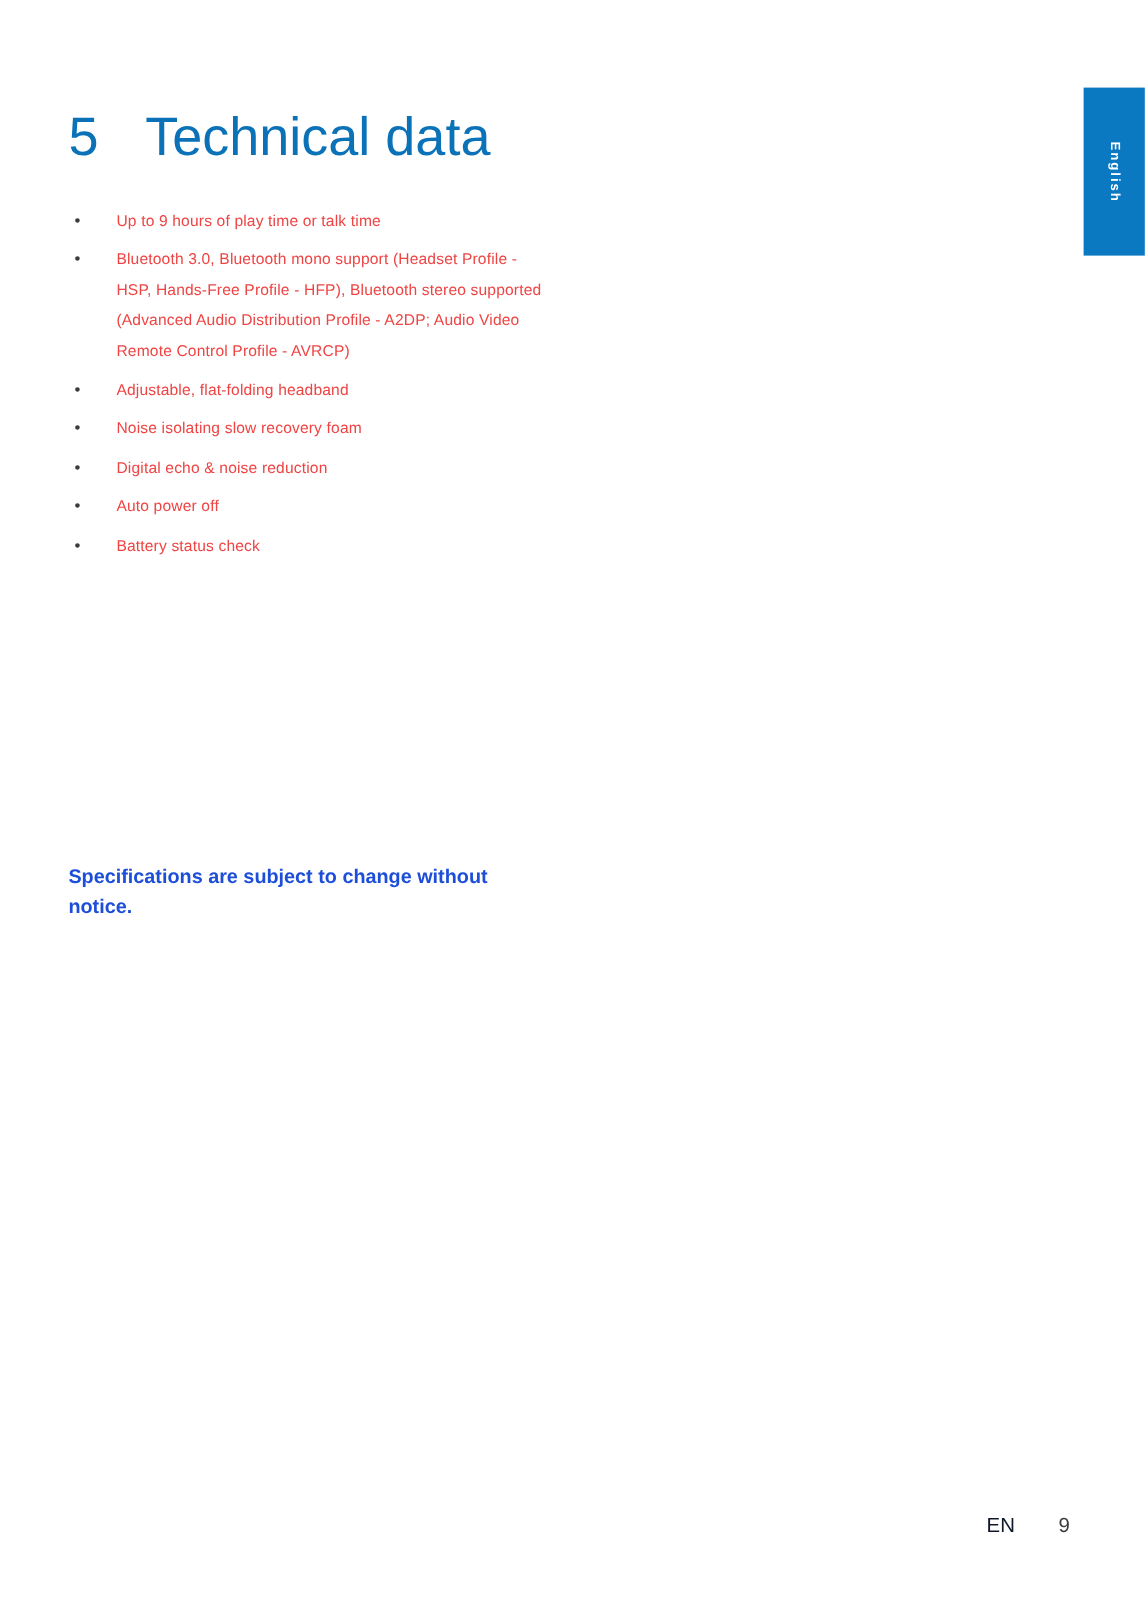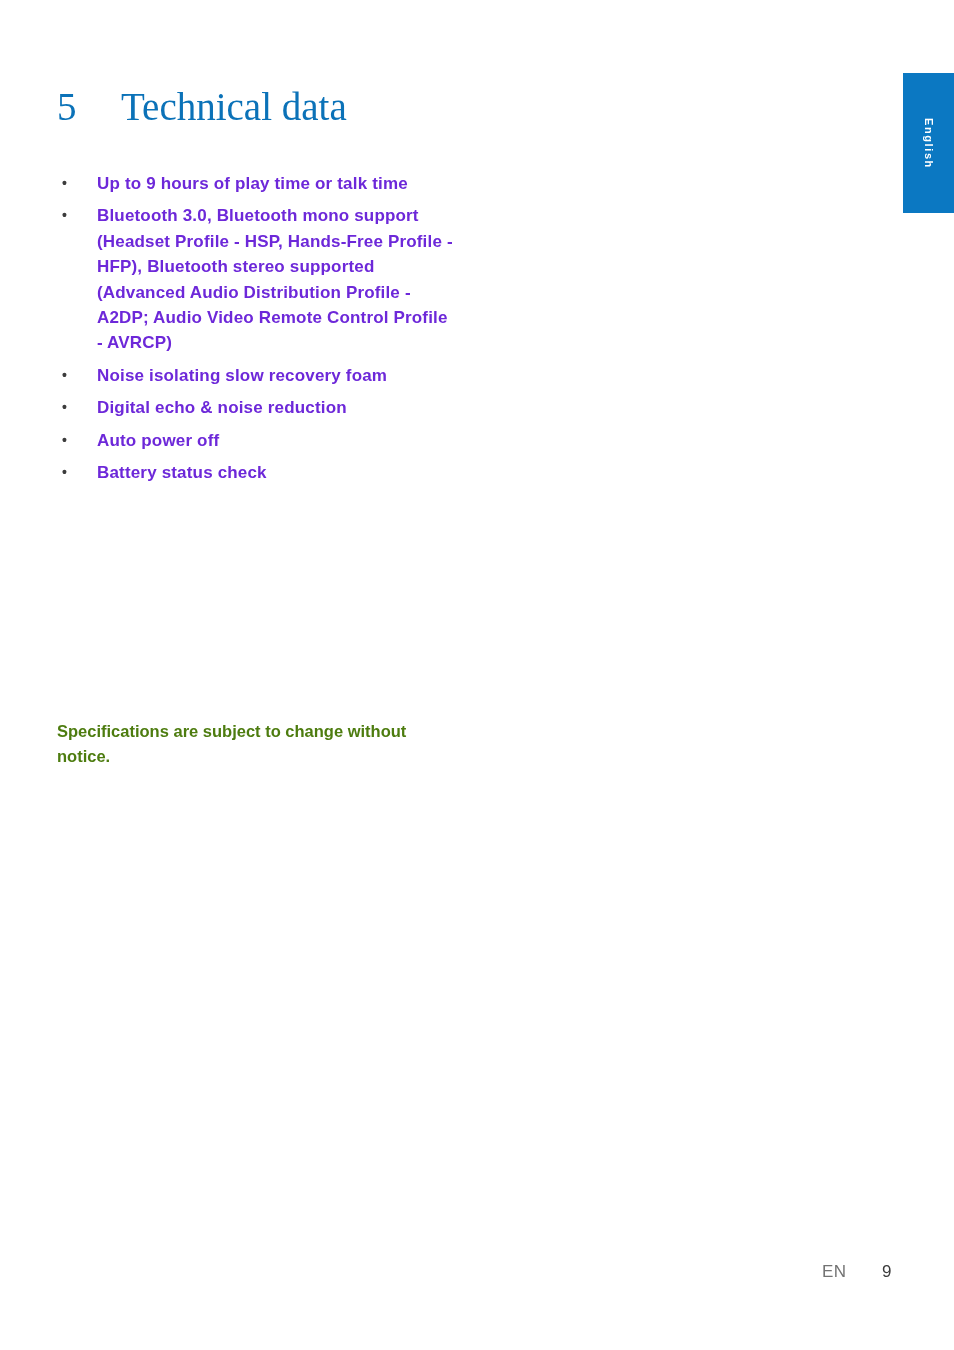--- a/index.html
+++ b/index.html
@@ -46,22 +46,22 @@
     white-space: nowrap;
   }
 
   
   .chapter-title {
     position: absolute;
     left: 57px;
     top: 60px;
     width: 700px;
     color: #0b72b8;
-    font-family: Liberation Serif, serif;
-    font-size: 39px;
+    font-family: Liberation Sans, sans-serif;
+    font-size: 45px;
     font-weight: 400;
     line-height: 1.08;
     white-space: nowrap;
   }
   .chapter-number {
     display: inline-block;
     width: 64px;
   }
   .chapter-name {
     display: inline;
@@ -74,64 +74,64 @@
     top: 171px;
     width: 400px;
     margin: 0;
     padding: 0;
     list-style: none;
   }
   .spec-item {
     position: relative;
     padding-left: 40px;
     margin-bottom: 7px;
-    color: #6d28d9;
+    color: #ef4444;
     font-family: "Liberation Sans", sans-serif;
-    font-size: 17px;
-    font-weight: 700;
+    font-size: 13px;
+    font-weight: 400;
     line-height: 25.4px;
     letter-spacing: 0.01em;
   }
   .spec-item::before {
     content: "\2022";
     position: absolute;
     left: 5px;
     top: 0;
     font-size: 14px;
     line-height: 25.4px;
     color: #3c3c3c;
   }
 
   
   .footnote {
     position: absolute;
     left: 57px;
     top: 719px;
     width: 375px;
     margin: 0;
-    color: #4d7c0f;
+    color: #1d4ed8;
     font-family: "Liberation Sans", sans-serif;
     font-size: 16.5px;
     font-weight: 700;
     line-height: 25.4px;
   }
 
   
   .footer {
     position: absolute;
     left: 0;
     top: 1262px;
     width: 954px;
     height: 30px;
   }
   .footer-lang {
     position: absolute;
     left: 822px;
     top: 0;
-    color: #737373;
+    color: #0f172a;
     font-family: "Liberation Sans", sans-serif;
     font-size: 17px;
     font-weight: 400;
     letter-spacing: 0.3px;
   }
   .footer-page {
     position: absolute;
     left: 882px;
     top: 0;
     color: #3c3c3c;
@@ -149,20 +149,21 @@
     <span class="lang-tab-label">English</span>
   </div>
 
   <h1 class="chapter-title">
     <span class="chapter-number">5</span><span class="chapter-name">Technical data</span>
   </h1>
 
   <ul class="spec-list">
     <li class="spec-item">Up to 9 hours of play time or talk time</li>
     <li class="spec-item">Bluetooth 3.0, Bluetooth mono support (Headset Profile - HSP, Hands-Free Profile - HFP), Bluetooth stereo supported (Advanced Audio Distribution Profile - A2DP; Audio Video Remote Control Profile - AVRCP)</li>
+    <li class="spec-item">Adjustable, flat-folding headband</li>
     <li class="spec-item">Noise isolating slow recovery foam</li>
     <li class="spec-item">Digital echo &amp; noise reduction</li>
     <li class="spec-item">Auto power off</li>
     <li class="spec-item">Battery status check</li>
   </ul>
 
   <p class="footnote">Specifications are subject to change without notice.</p>
 
   <div class="footer">
     <span class="footer-lang">EN</span>

